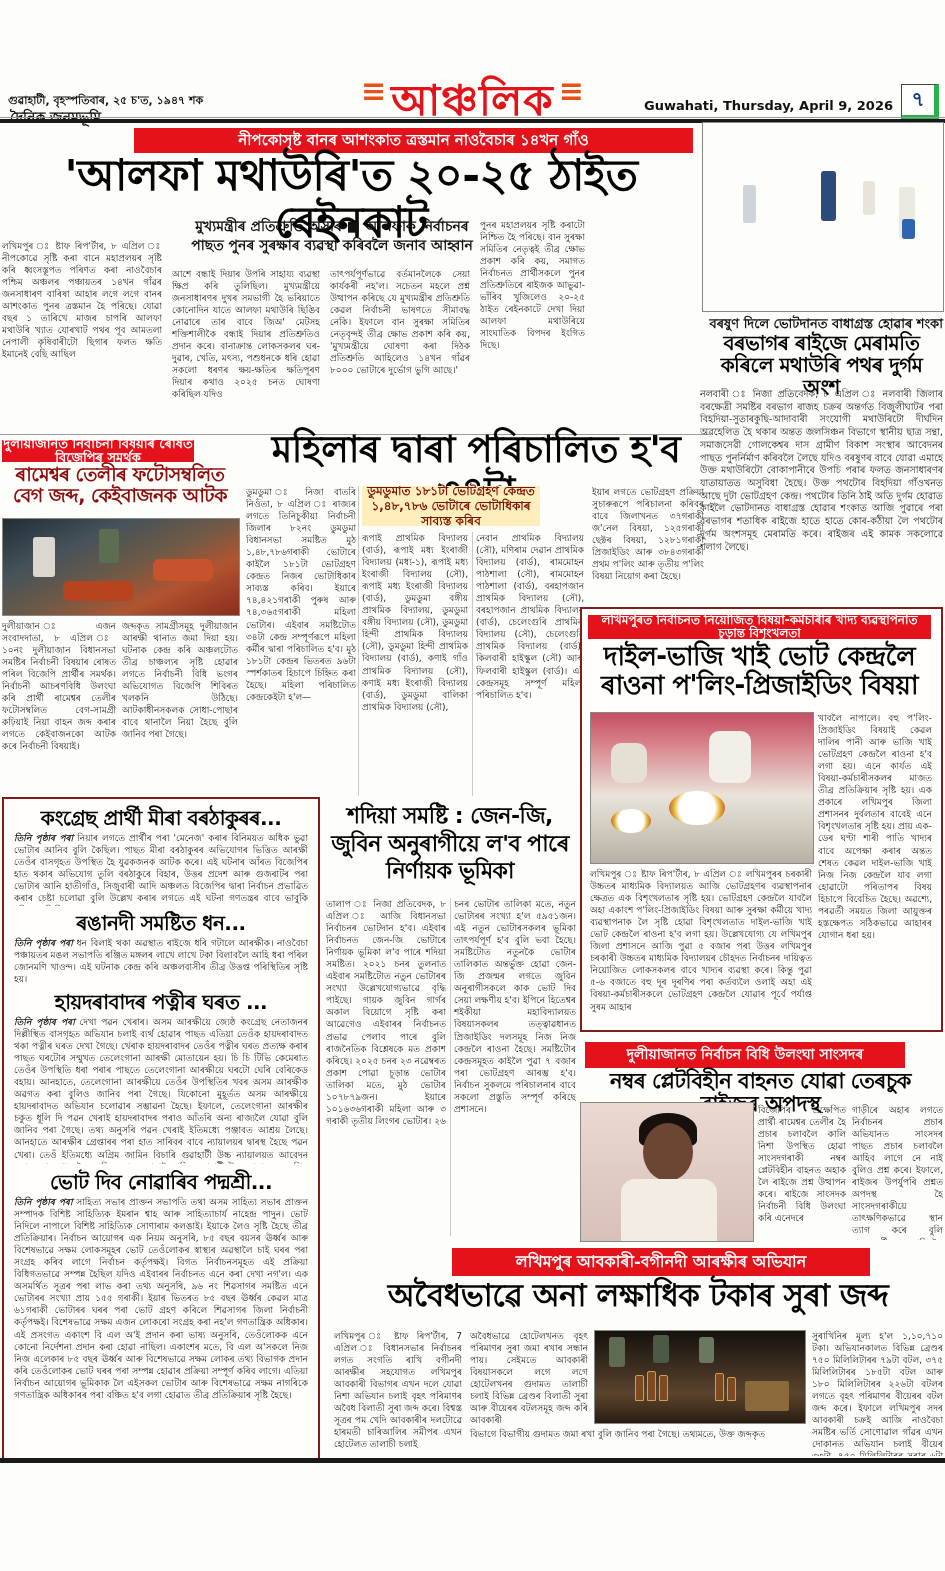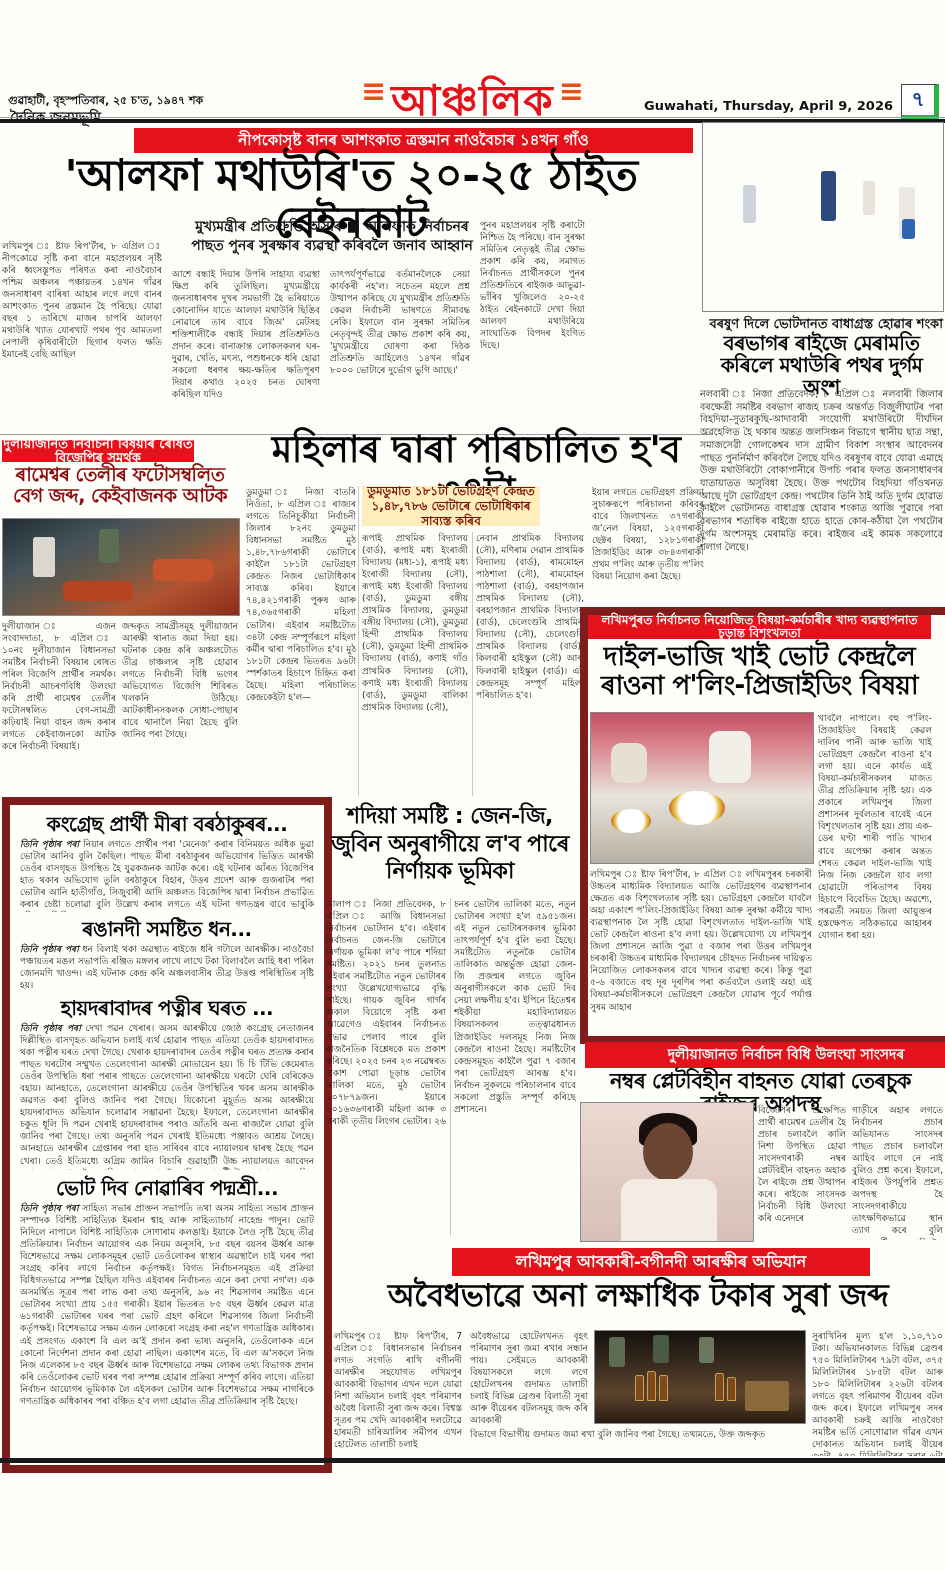--- a/index.html
+++ b/index.html
@@ -7,21 +7,21 @@
         font-family:"DejaVu Sans","Liberation Sans",sans-serif;color:#111;overflow:hidden;}
   .abs{position:absolute;}
   .kicker{background:#e3121b;color:#fff;font-weight:bold;text-align:center;
           display:flex;align-items:center;justify-content:center;line-height:1.1;}
   .hl{font-weight:800;color:#050505;text-align:center;line-height:1.1;letter-spacing:-.5px;}
   .body{font-size:9px;line-height:1.34;text-align:justify;overflow:hidden;color:#1b1b1b;}
   .body b{font-weight:bold;}
   .rule{background:#1a1a1a;}
   .thinrule{background:#9a9a9a;}
   .vdiv{background:#c9c9c9;width:1px;}
-  .redbox{border:8px solid #7f1d1d;background:#fffefb;}
+  .redbox{border:2px solid #7f1d1d;background:#fffefb;}
   .subhead-strip{background:#fdeebc;color:#7a1205;font-weight:bold;text-align:center;
                  display:flex;align-items:center;justify-content:center;line-height:1.25;}
   .photo{overflow:hidden;border:1px solid #888;}
   .ph-road{background:linear-gradient(180deg,#a8cbe4 0%,#c2dcea 14%,#4f7a3c 26%,#6d9048 44%,#c9a468 58%,#bd975c 78%,#b08а52 100%);}
   .ph-bags{background:linear-gradient(155deg,#222d36 0%,#45525a 28%,#6e5a47 52%,#b05430 72%,#8c2d1c 100%);}
   .ph-eat{background:linear-gradient(180deg,#c44f63 0%,#d9868e 22%,#e9e4da 55%,#b7b0a4 100%);}
   .ph-mp{background:linear-gradient(180deg,#ead9d2 0%,#d7c0b8 100%);}
   .ph-liquor{background:linear-gradient(180deg,#15110d 0%,#3b2d20 38%,#5c442c 68%,#291c12 100%);}
   .person{position:absolute;border-radius:3px;}
   .plate{position:absolute;background:radial-gradient(circle,#fff 55%,#e2b93b 70%,#c96a2e 85%,#fff 86%);border-radius:50%;}
@@ -134,21 +134,21 @@
         <span>সাহিত্য সভাৰ প্ৰাক্তন সভাপতি তথা অসম সাহিত্য সভাৰ প্ৰাক্তন সম্পাদক বিশিষ্ট সাহিত্যিক ইমৰান শ্বাহ আৰু সাহিত্যাচাৰ্য নাহেন্দ্ৰ পাদুন। ভোট নিদিলে নাপালে বিশিষ্ট সাহিত্যিক সোণাৰাম কলঙাই। ইয়াকে লৈও সৃষ্টি হৈছে তীব্ৰ প্ৰতিক্ৰিয়াৰ। নিৰ্বাচন আয়োগৰ এক নিয়ম অনুসৰি, ৮৫ বছৰ বয়সৰ ঊৰ্ধ্বৰ আৰু বিশেষভাৱে সক্ষম লোকসমূহৰ ভোট তেওঁলোকৰ স্বাস্থ্যৰ অৱস্থালৈ চাই ঘৰৰ পৰা সংগ্ৰহ কৰিব লাগে নিৰ্বাচন কৰ্তৃপক্ষই। বিগত নিৰ্বাচনসমূহত এই প্ৰক্ৰিয়া বিধিগতভাৱে সম্পন্ন হৈছিল যদিও এইবাৰৰ নিৰ্বাচনত এনে কৰা দেখা নগ'ল। এক অসমৰ্থিত সূত্ৰৰ পৰা লাভ কৰা তথ্য অনুসৰি, ৯৬ নং শিৱসাগৰ সমষ্টিত এনে ভোটাৰৰ সংখ্যা প্ৰায় ১৫৫ গৰাকী। ইয়াৰ ভিতৰত ৮৫ বছৰ ঊৰ্ধ্বৰ কেৱল মাত্ৰ ৬১গৰাকী ভোটাৰৰ ঘৰৰ পৰা ভোট গ্ৰহণ কৰিলে শিৱসাগৰ জিলা নিৰ্বাচনী কৰ্তৃপক্ষই। বিশেষভাৱে সক্ষম এজন লোকৰো সংগ্ৰহ কৰা নহ'ল গণতান্ত্ৰিক অধিকাৰ। এই প্ৰসংগত একাংশ বি এল অ'ই প্ৰদান কৰা ভাষ্য অনুসৰি, তেওঁলোকক এনে কোনো নিৰ্দেশনা প্ৰদান কৰা হোৱা নাছিল। একাংশৰ মতে, বি এল অ'সকলে নিজ নিজ এলেকাৰ ৮৫ বছৰ ঊৰ্ধ্বৰ আৰু বিশেষভাৱে সক্ষম লোকৰ তথ্য বিভাগক প্ৰদান কৰি তেওঁলোকৰ ভোট ঘৰৰ পৰা সম্পন্ন হোৱাৰ প্ৰক্ৰিয়া সম্পূৰ্ণ কৰিব লাগে। এতিয়া নিৰ্বাচন আয়োগৰ ভূমিকাক লৈ এইসকল ভোটাৰ আৰু বিশেষভাৱে সক্ষম নাগৰিকে গণতান্ত্ৰিক অধিকাৰৰ পৰা বঞ্চিত হ'ব লগা হোৱাত তীব্ৰ প্ৰতিক্ৰিয়াৰ সৃষ্টি হৈছে।</span>
       </div>
     </div>
   </div>
 
   <div class="abs hl" style="left:324px;top:802px;width:252px;font-size:22px;line-height:1.25;">শদিয়া সমষ্টি : জেন-জি, জুবিন অনুৰাগীয়ে ল'ব পাৰে নিৰ্ণায়ক ভূমিকা</div>
   <div class="abs body" style="left:326px;top:898px;width:120px;height:338px;">তালাপ ঃ নিজা প্ৰতিবেদক, ৮ এপ্ৰিল ঃ আজি বিধানসভা নিৰ্বাচনৰ ভোটদান হ'ব। এইবাৰ নিৰ্বাচনত জেন-জি ভোটাৰে নিৰ্ণায়ক ভূমিকা ল'ব পাৰে শদিয়া সমষ্টিত। ২০২১ চনৰ তুলনাত এইবাৰ সমষ্টিটোত নতুন ভোটাৰৰ সংখ্যা উল্লেখযোগ্যভাৱে বৃদ্ধি পাইছে। গায়ক জুবিন গাৰ্গৰ অকাল বিয়োগে সৃষ্টি কৰা আৱেগেও এইবাৰৰ নিৰ্বাচনত প্ৰভাৱ পেলাব পাৰে বুলি ৰাজনৈতিক বিশ্লেষকে মত প্ৰকাশ কৰিছে। ২০২৫ চনৰ ২৩ নৱেম্বৰত প্ৰকাশ পোৱা চূড়ান্ত ভোটাৰ তালিকা মতে, মুঠ ভোটাৰ ১০৭৮৭৯জন। ইয়াৰে ১০১৬৩৬গৰাকী মহিলা আৰু ৩ গৰাকী তৃতীয় লিংগৰ ভোটাৰ। ২৬</div>
   <div class="abs body" style="left:454px;top:898px;width:122px;height:338px;">চনৰ ভোটাৰ তালিকা মতে, নতুন ভোটাৰৰ সংখ্যা হ'ল ৫৯৫১জন। এই নতুন ভোটাৰসকলৰ ভূমিকা তাৎপৰ্যপূৰ্ণ হ'ব বুলি ভবা হৈছে। সমষ্টিটোত নতুনকৈ ভোটাৰ তালিকাত অন্তৰ্ভুক্ত হোৱা জেন-জি প্ৰজন্মৰ লগতে জুবিন অনুৰাগীসকলে কাক ভোট দিব সেয়া লক্ষণীয় হ'ব। ইপিনে হিতেশ্বৰ শইকীয়া মহাবিদ্যালয়ত বিষয়াসকলৰ তত্ত্বাৱধানত প্ৰিজাইডিং দলসমূহ নিজ নিজ কেন্দ্ৰলৈ ৰাওনা হৈছে। সমষ্টিটোৰ কেন্দ্ৰসমূহত কাইলৈ পুৱা ৭ বজাৰ পৰা ভোটগ্ৰহণ আৰম্ভ হ'ব। নিৰ্বাচন সুকলমে পৰিচালনাৰ বাবে সকলো প্ৰস্তুতি সম্পূৰ্ণ কৰিছে প্ৰশাসনে।</div>
   <div class="abs vdiv" style="left:450px;top:898px;height:338px;"></div>
 
-  <div class="abs kicker" style="left:585px;top:1042px;width:320px;height:26px;font-size:14px;padding-left:41px;">দুলীয়াজানত নিৰ্বাচন বিধি উলংঘা সাংসদৰ</div>
+  <div class="abs kicker" style="left:585px;top:1042px;width:320px;height:26px;font-size:14px;">দুলীয়াজানত নিৰ্বাচন বিধি উলংঘা সাংসদৰ</div>
   <div class="abs hl" style="left:578px;top:1070px;width:365px;font-size:21px;">নম্বৰ প্লেটবিহীন বাহনত যোৱা তেৰচুক ৰাইজৰ অপদস্থ</div>
   <div class="abs photo ph-mp" style="left:580px;top:1102px;width:172px;height:138px;">
     <div class="hair" style="left:58px;top:10px;width:58px;height:34px;"></div>
     <div class="head" style="left:62px;top:20px;width:50px;height:58px;"></div>
     <div class="person" style="left:40px;top:76px;width:96px;height:62px;background:#f3ece2;border-radius:14px 14px 0 0;"></div>
   </div>
   <div class="abs body" style="left:758px;top:1104px;width:88px;height:136px;">বিজেপিৰ প্ৰক্ষেপিত প্ৰাৰ্থী ৰামেশ্বৰ তেলীৰ হৈ প্ৰচাৰ চলাবলৈ কালি নিশা উপস্থিত হোৱা সাংসদগৰাকী নম্বৰ প্লেটবিহীন বাহনত অহাক লৈ ৰাইজে প্ৰশ্ন উত্থাপন কৰে। ৰাইজে সাংসদক নিৰ্বাচনী বিধি উলংঘা কৰি এনেদৰে</div>
   <div class="abs body" style="left:852px;top:1104px;width:91px;height:136px;">গাড়ীৰে অহাৰ লগতে নিৰ্বাচনৰ প্ৰচাৰ অভিযানত সাংসদৰ পাছত প্ৰচাৰ চলাবলৈ আহিব লাগে নে নাই বুলিও প্ৰশ্ন কৰে। ইফালে, ৰাইজৰ উপৰ্যুপৰি প্ৰশ্নত অপদস্থ হৈ সাংসদগৰাকীয়ে তাৎক্ষণিকভাৱে স্থান ত্যাগ কৰে বুলি প্ৰত্যক্ষদৰ্শীয়ে জানিবলৈ দিয়ে।</div>
 
   <div class="abs kicker" style="left:452px;top:1248px;width:418px;height:28px;font-size:16px;">লখিমপুৰ আবকাৰী-বগীনদী আৰক্ষীৰ অভিযান</div>

